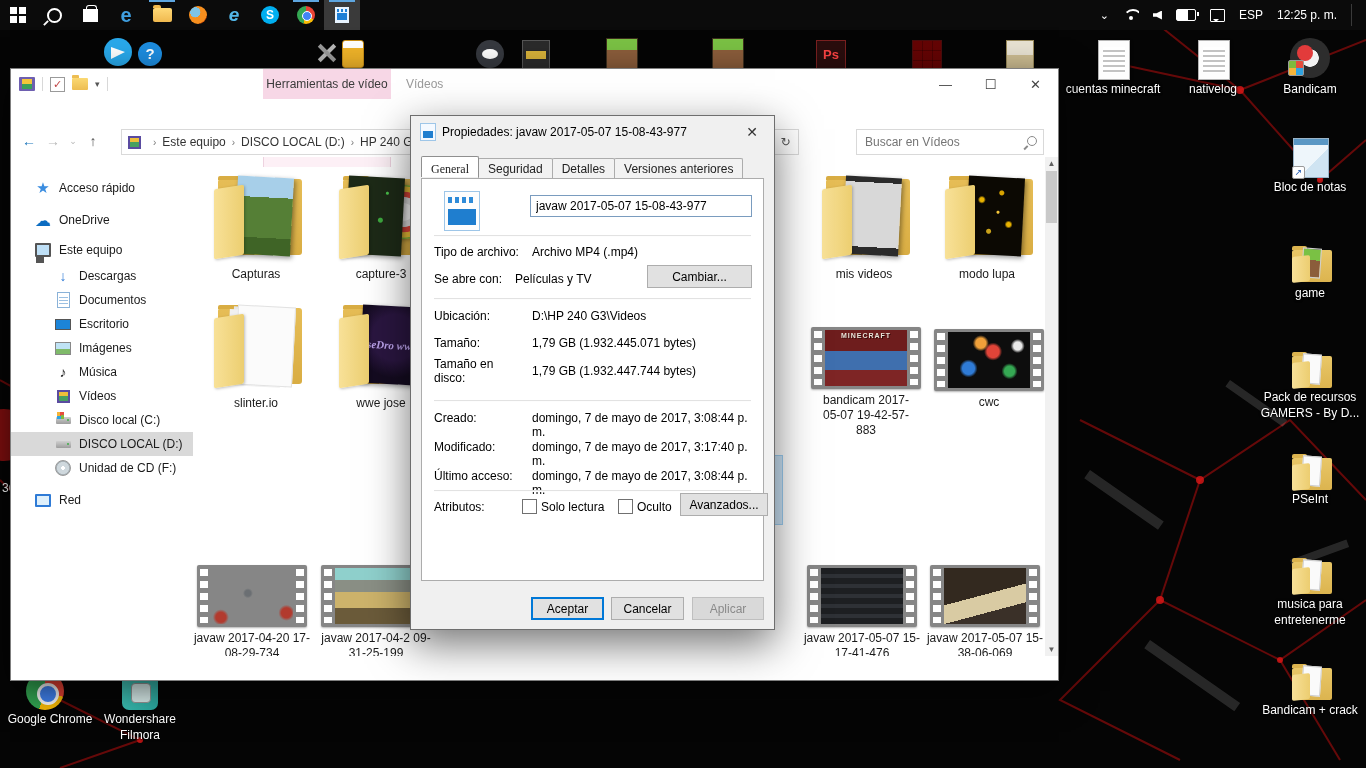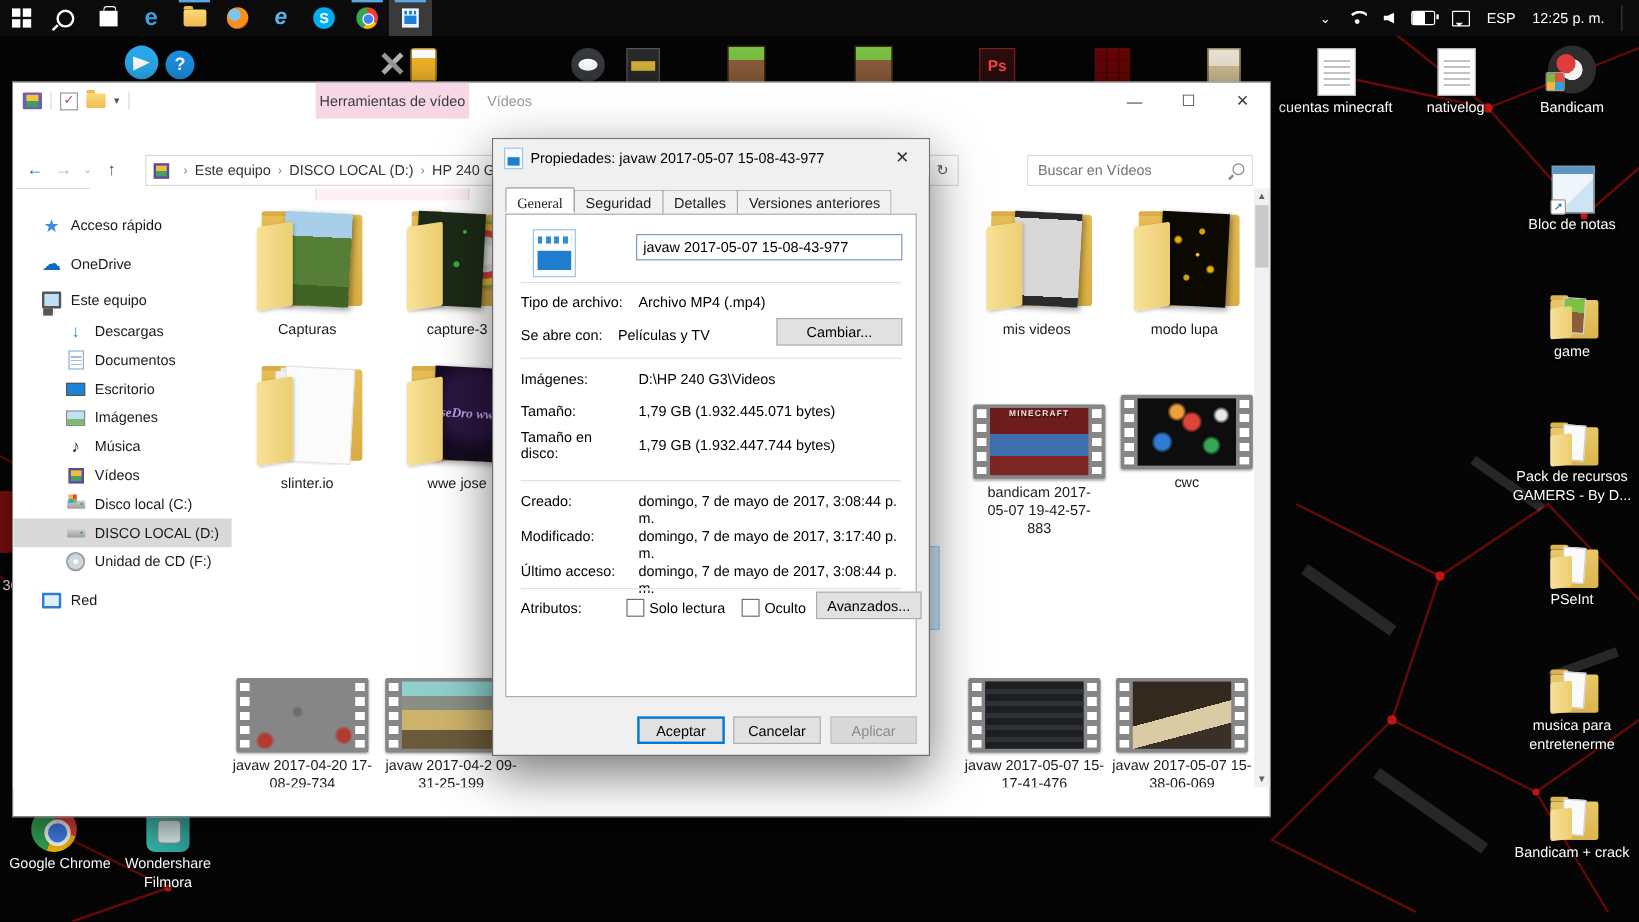--- a/index.html
+++ b/index.html
@@ -533,21 +533,21 @@
     <div class="file" style="left:127px;top:147px">
       <div class="ficon">
           <div class="fback"></div>
           <div class="fprev th-wwe">
             <span class="wwe-txt">oseDro wwe</span>
           </div>
           <div class="ffront"></div>
         </div>
       <div class="flabel">wwe jose</div>
     </div>
-    <div class="file" style="left:612px;top:180px">
+    <div class="file" style="left:612px;top:170px">
       <div class="vstrip">
           <div class="vshot th-bandicam">
             <span class="mc-logo">MINECRAFT</span>
           </div>
         </div>
       <div class="flabel" style="width:96px;margin-left:auto;margin-right:auto">bandicam 2017-05-07 19-42-57-883</div>
     </div>
     <div class="file" style="left:735px;top:172px">
       <div class="vstrip">
           <div class="vshot th-cwc"></div>
@@ -616,21 +616,21 @@
     <div class="psep" style="top:56px"></div>
 
     <div class="plabel" style="left:12px;top:66px">Tipo de archivo:</div>
     <div class="pval" style="left:110px;top:66px">Archivo MP4 (.mp4)</div>
 
     <div class="plabel" style="left:12px;top:93px">Se abre con:</div>
     <div class="pval" style="left:93px;top:93px">Películas y TV</div>
     <button class="btn" style="left:225px;top:86px;width:105px">Cambiar...</button>
     <div class="psep" style="top:119px"></div>
 
-    <div class="plabel" style="left:12px;top:130px">Imágenes:</div>
+    <div class="plabel" style="left:12px;top:130px">Ubicación:</div>
     <div class="pval" style="left:110px;top:130px">D:\HP 240 G3\Videos</div>
 
     <div class="plabel" style="left:12px;top:157px">Tamaño:</div>
     <div class="pval" style="left:110px;top:157px">1,79 GB (1.932.445.071 bytes)</div>
 
     <div class="plabel" style="left:12px;top:178px;width:80px">Tamaño en disco:</div>
     <div class="pval" style="left:110px;top:185px">1,79 GB (1.932.447.744 bytes)</div>
     <div class="psep" style="top:221px"></div>
 
     <div class="plabel" style="left:12px;top:232px">Creado:</div>

